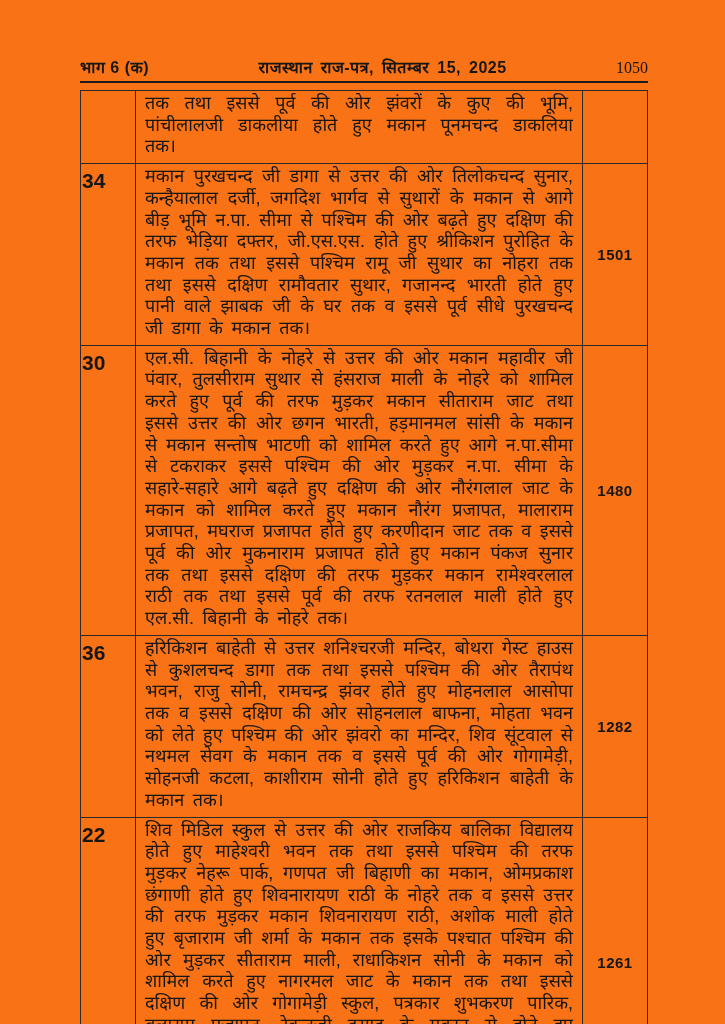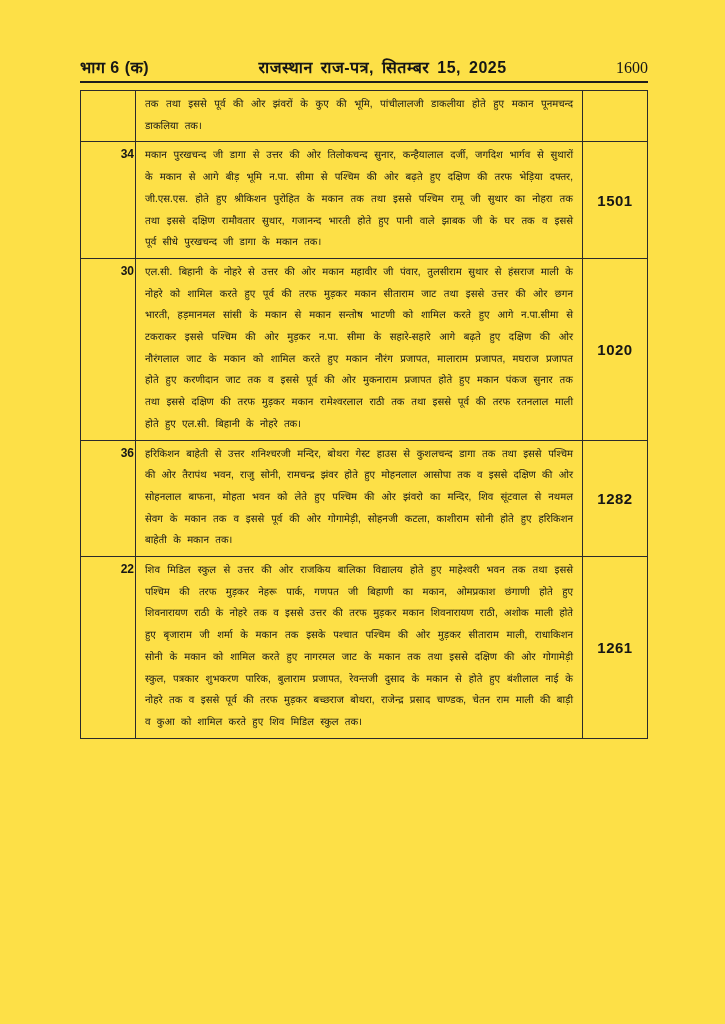--- a/index.html
+++ b/index.html
@@ -4,21 +4,21 @@
 <style>
   html, body {
     margin: 0;
     padding: 0;
     background: #ffffff;
   }
   .page {
     position: relative;
     width: 725px;
     height: 1024px;
-    background: #fde047;
+    background: #f97316;
     box-sizing: border-box;
     padding: 56px 77px 0 80px;
     font-family: "Liberation Sans", "DejaVu Sans", sans-serif;
     color: #161616;
     overflow: hidden;
   }
   .header {
     display: flex;
     justify-content: space-between;
     align-items: baseline;
@@ -45,30 +45,30 @@
     margin-top: 7px;
     border-collapse: collapse;
     width: 100%;
     table-layout: fixed;
   }
   table.boundary-table td {
     border: 1.5px solid #2b2b2b;
   }
   td.col-num {
     width: 52px;
-    text-align: right;
+    text-align: left;
     vertical-align: top;
     font-weight: bold;
-    font-size: 12px;
+    font-size: 21px;
     padding-top: 5px;
   }
   td.col-text {
     text-align: justify;
     vertical-align: top;
-    font-size: 10px;
+    font-size: 18px;
     line-height: 21.7px;
     word-spacing: 3.5px;
     padding: 2px 9px 5px 9px;
   }
   td.col-val {
     width: 62px;
     text-align: center;
     vertical-align: middle;
     font-size: 15px;
     letter-spacing: 0.5px;
@@ -76,39 +76,39 @@
   }
 </style>
 </head>
 <body>
 
 <div class="page">
 
   <div class="header">
     <span class="part-label">भाग 6 (क)</span>
     <span class="title">राजस्थान राज-पत्र, सितम्बर 15, 2025</span>
-    <span class="page-number">1600</span>
+    <span class="page-number">1050</span>
   </div>
 
   <table class="boundary-table">
     <tbody>
       <tr>
         <td class="col-num"></td>
         <td class="col-text">तक तथा इससे पूर्व की ओर झंवरों के कुए की भूमि, पांचीलालजी डाकलीया होते हुए मकान पूनमचन्द डाकलिया तक।</td>
         <td class="col-val"></td>
       </tr>
       <tr>
         <td class="col-num">34</td>
         <td class="col-text">मकान पुरखचन्द जी डागा से उत्तर की ओर तिलोकचन्द सुनार, कन्हैयालाल दर्जी, जगदिश भार्गव से सुथारों के मकान से आगे बीड़ भूमि न.पा. सीमा से पश्चिम की ओर बढ़ते हुए दक्षिण की तरफ भेड़िया दफ्तर, जी.एस.एस. होते हुए श्रीकिशन पुरोहित के मकान तक तथा इससे पश्चिम रामू जी सुथार का नोहरा तक तथा इससे दक्षिण रामौवतार सुथार, गजानन्द भारती होते हुए पानी वाले झाबक जी के घर तक व इससे पूर्व सीधे पुरखचन्द जी डागा के मकान तक।</td>
         <td class="col-val">1501</td>
       </tr>
       <tr>
         <td class="col-num">30</td>
         <td class="col-text">एल.सी. बिहानी के नोहरे से उत्तर की ओर मकान महावीर जी पंवार, तुलसीराम सुथार से हंसराज माली के नोहरे को शामिल करते हुए पूर्व की तरफ मुड़कर मकान सीताराम जाट तथा इससे उत्तर की ओर छगन भारती, हड़मानमल सांसी के मकान से मकान सन्तोष भाटणी को शामिल करते हुए आगे न.पा.सीमा से टकराकर इससे पश्चिम की ओर मुड़कर न.पा. सीमा के सहारे-सहारे आगे बढ़ते हुए दक्षिण की ओर नौरंगलाल जाट के मकान को शामिल करते हुए मकान नौरंग प्रजापत, मालाराम प्रजापत, मघराज प्रजापत होते हुए करणीदान जाट तक व इससे पूर्व की ओर मुकनाराम प्रजापत होते हुए मकान पंकज सुनार तक तथा इससे दक्षिण की तरफ मुड़कर मकान रामेश्वरलाल राठी तक तथा इससे पूर्व की तरफ रतनलाल माली होते हुए एल.सी. बिहानी के नोहरे तक।</td>
-        <td class="col-val">1020</td>
+        <td class="col-val">1480</td>
       </tr>
       <tr>
         <td class="col-num">36</td>
         <td class="col-text">हरिकिशन बाहेती से उत्तर शनिश्चरजी मन्दिर, बोथरा गेस्ट हाउस से कुशलचन्द डागा तक तथा इससे पश्चिम की ओर तैरापंथ भवन, राजु सोनी, रामचन्द्र झंवर होते हुए मोहनलाल आसोपा तक व इससे दक्षिण की ओर सोहनलाल बाफना, मोहता भवन को लेते हुए पश्चिम की ओर झंवरो का मन्दिर, शिव सूंटवाल से नथमल सेवग के मकान तक व इससे पूर्व की ओर गोगामेड़ी, सोहनजी कटला, काशीराम सोनी होते हुए हरिकिशन बाहेती के मकान तक।</td>
         <td class="col-val">1282</td>
       </tr>
       <tr>
         <td class="col-num">22</td>
         <td class="col-text">शिव मिडिल स्कुल से उत्तर की ओर राजकिय बालिका विद्यालय होते हुए माहेश्वरी भवन तक तथा इससे पश्चिम की तरफ मुड़कर नेहरू पार्क, गणपत जी बिहाणी का मकान, ओमप्रकाश छंगाणी होते हुए शिवनारायण राठी के नोहरे तक व इससे उत्तर की तरफ मुड़कर मकान शिवनारायण राठी, अशोक माली होते हुए बृजाराम जी शर्मा के मकान तक इसके पश्चात पश्चिम की ओर मुड़कर सीताराम माली, राधाकिशन सोनी के मकान को शामिल करते हुए नागरमल जाट के मकान तक तथा इससे दक्षिण की ओर गोगामेड़ी स्कुल, पत्रकार शुभकरण पारिक, बुलाराम प्रजापत, रेवन्तजी दुसाद के मकान से होते हुए बंशीलाल नाई के नोहरे तक व इससे पूर्व की तरफ मुड़कर बच्छराज बोथरा, राजेन्द्र प्रसाद चाण्डक, चेतन राम माली की बाड़ी व कुआ को शामिल करते हुए शिव मिडिल स्कुल तक।</td>
         <td class="col-val">1261</td>

